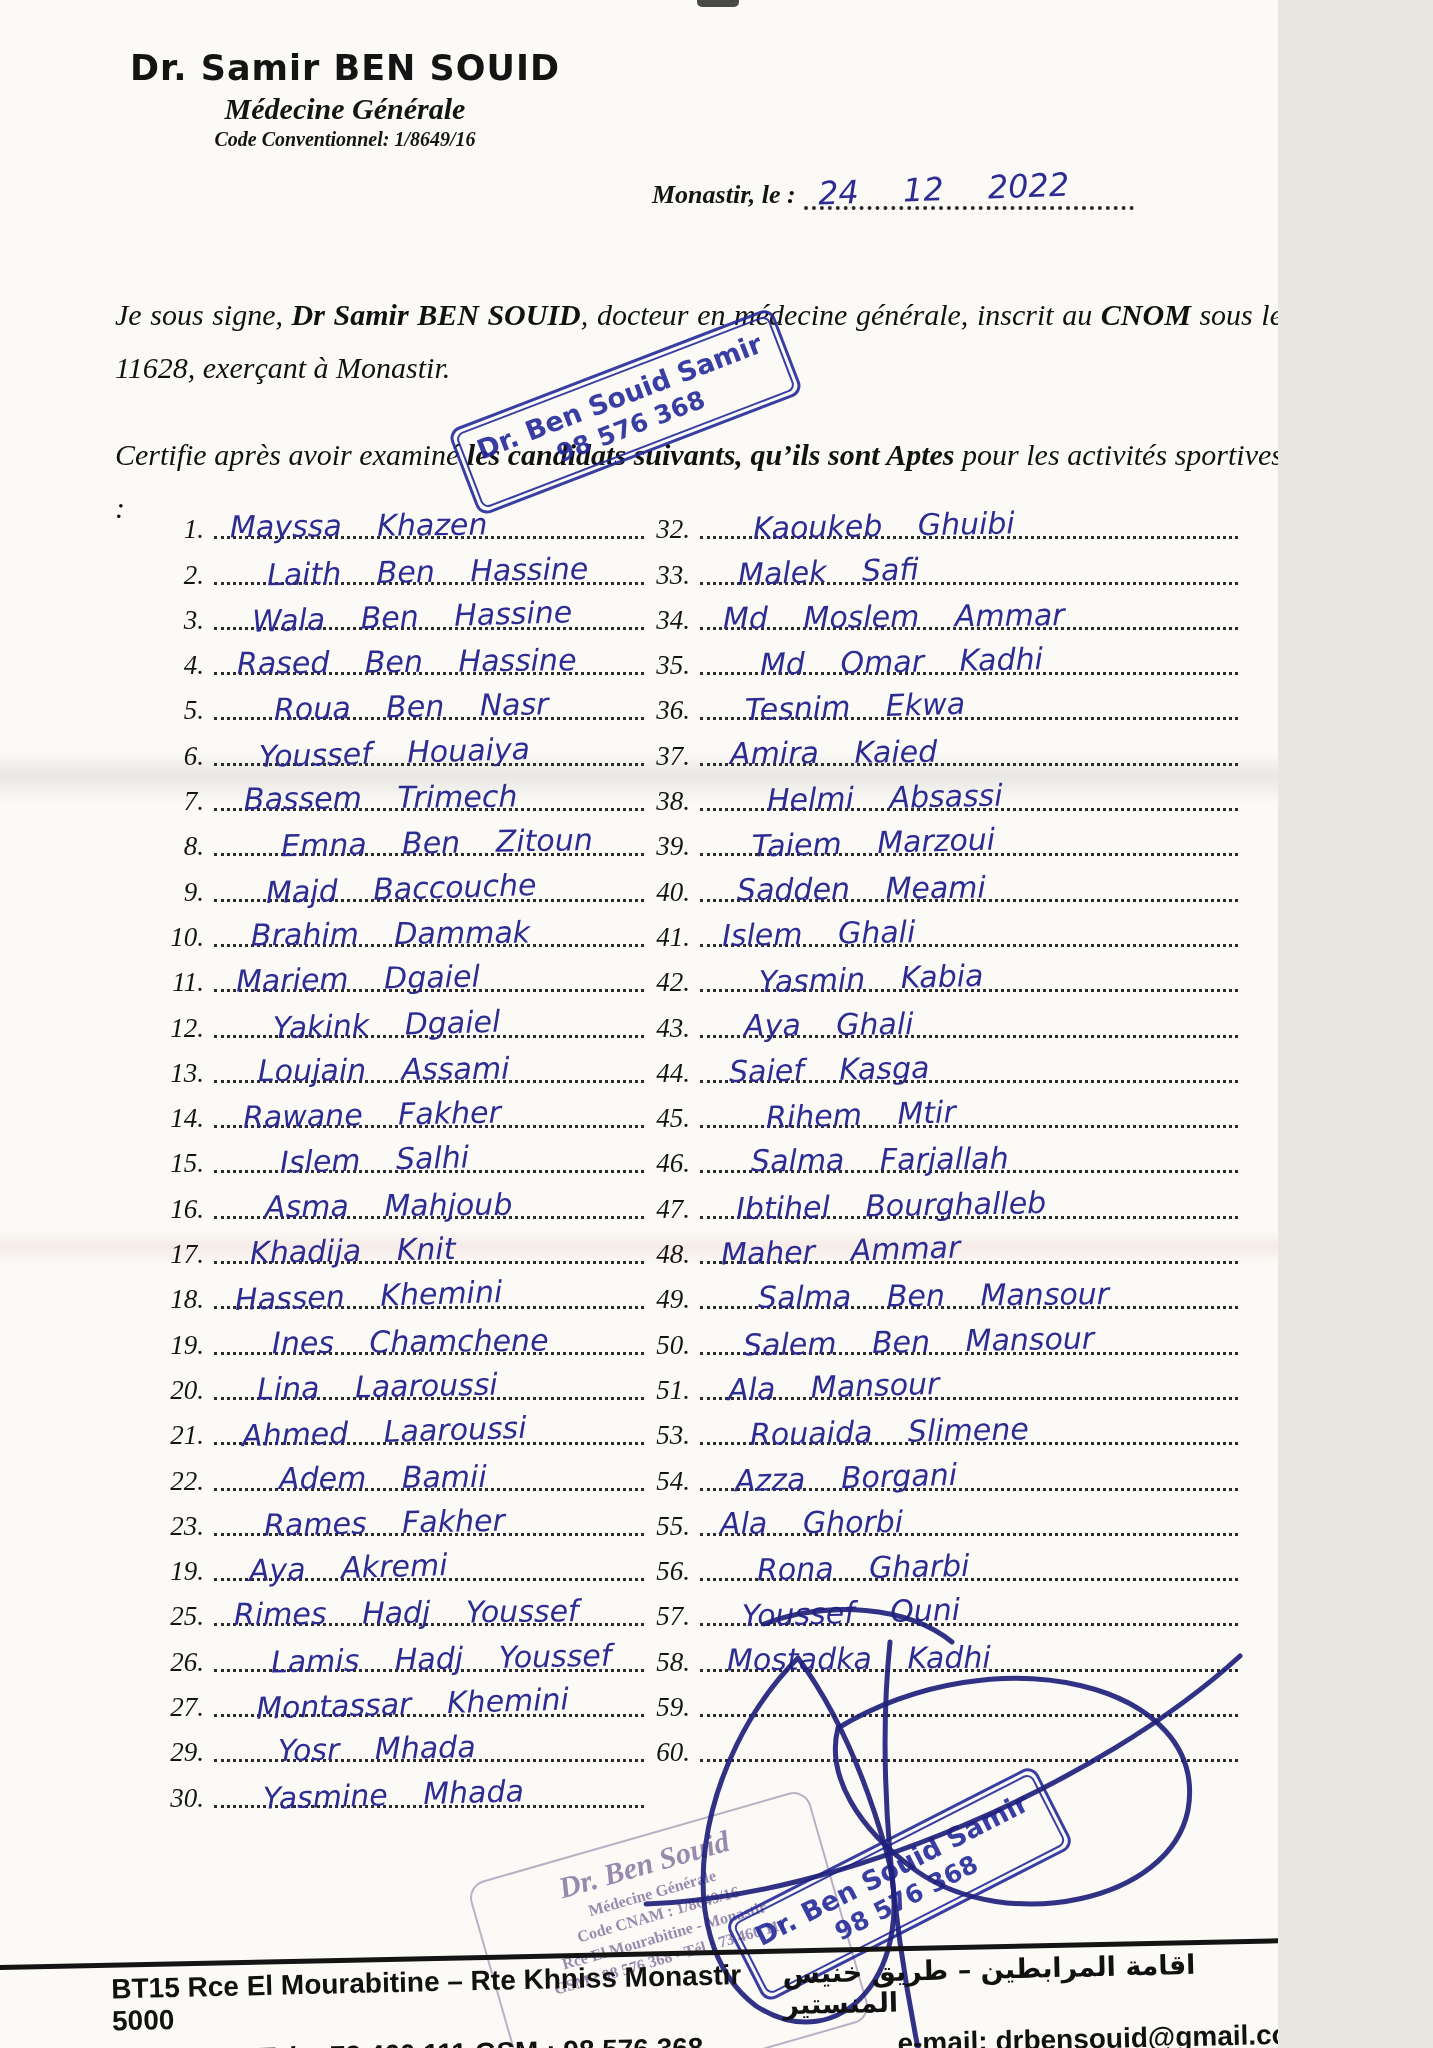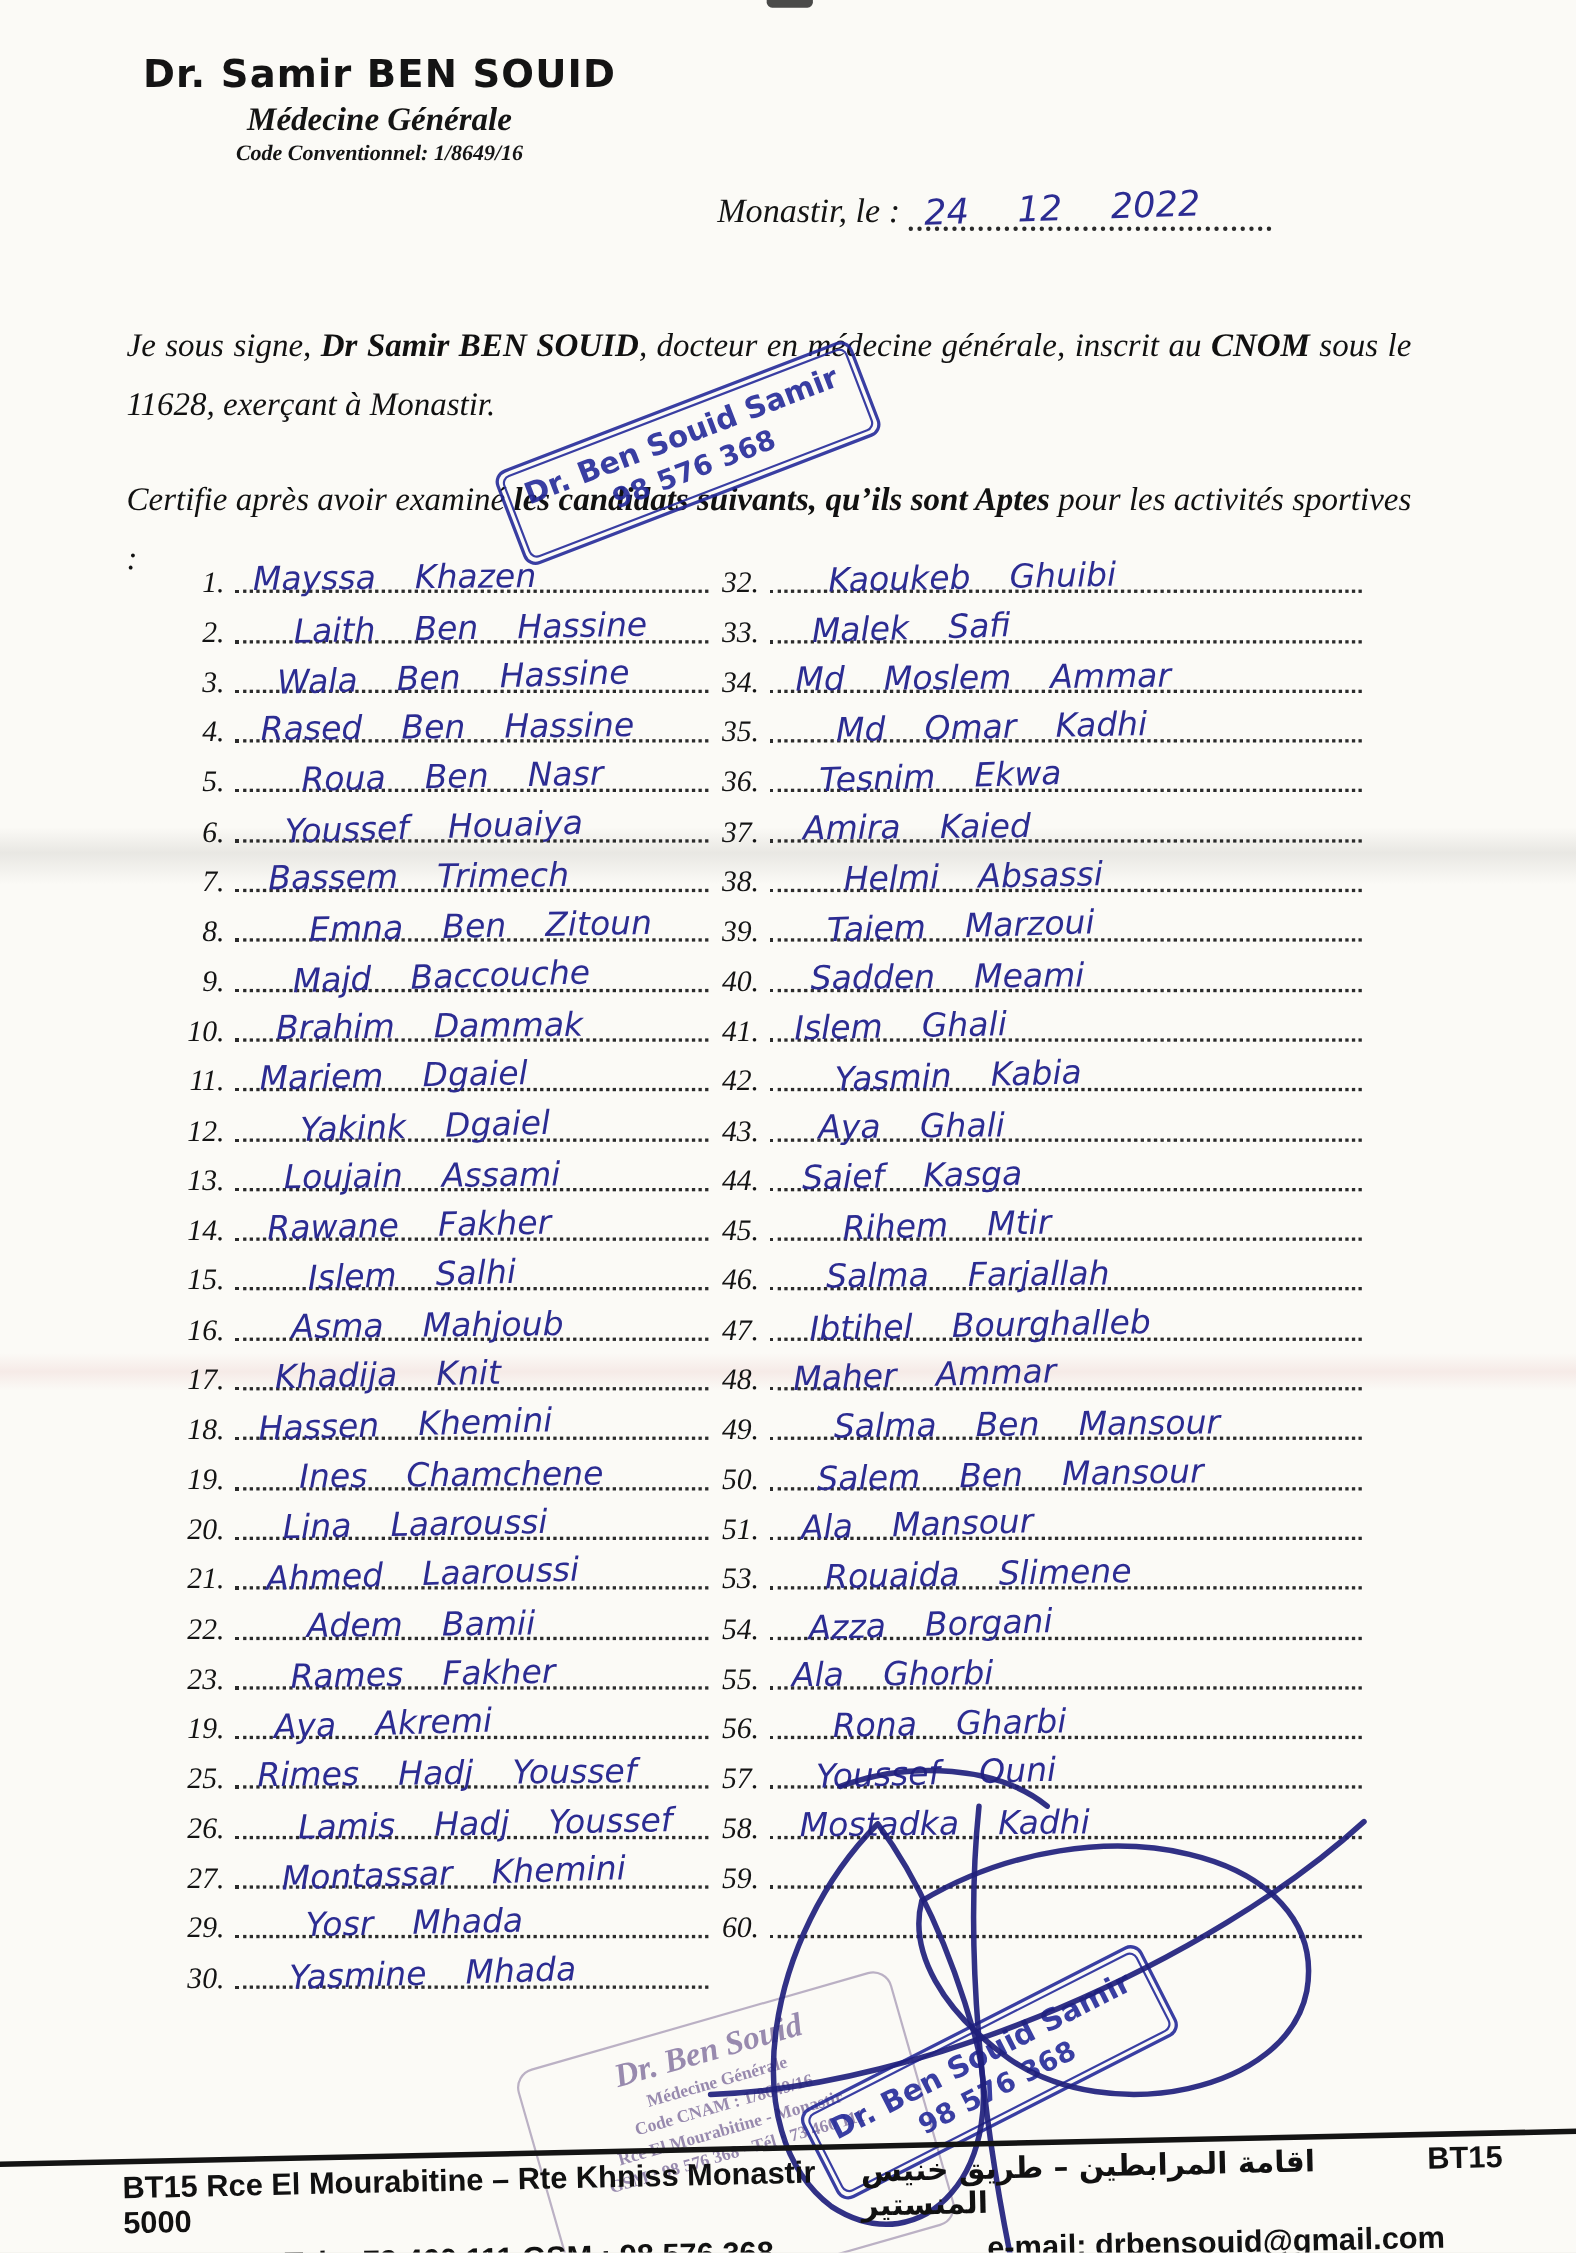--- a/index.html
+++ b/index.html
@@ -1,33 +1,33 @@
 <!DOCTYPE html>
 <html><head>
 <meta charset="utf-8">
 <style>
   html,body{margin:0;padding:0;}
   body{width:1433px;height:2048px;background:#e8e6e0;font-family:"Liberation Serif",serif;}
-  .page{position:relative;width:1433px;height:2048px;background:#fbfaf6;overflow:hidden;}
+  .page{position:relative;width:1278px;height:2048px;background:#fbfaf6;overflow:hidden;}
 
   
   .band-gray{position:absolute;left:0;top:752px;width:100%;height:52px;
     background:linear-gradient(180deg,rgba(120,118,112,0) 0%,rgba(120,118,112,.14) 45%,rgba(120,118,112,0) 100%);}
   .band-pink{position:absolute;left:0;top:1230px;width:100%;height:34px;
     background:linear-gradient(180deg,rgba(214,150,150,0) 0%,rgba(214,140,140,.14) 50%,rgba(214,150,150,0) 100%);}
   .scan-top-mark{position:absolute;left:697px;top:0;width:42px;height:7px;background:#2a2a2a;border-radius:0 0 5px 5px;opacity:.85;}
 
   
   .header{position:absolute;left:120px;top:48px;width:450px;text-align:center;color:#141414;}
   .doctor{font-family:"DejaVu Sans",sans-serif;font-weight:bold;font-size:35px;letter-spacing:1px;}
   .specialty{font-style:italic;font-size:30px;margin-top:4px;font-weight:bold;}
   .code{font-style:italic;font-size:20px;margin-top:2px;font-weight:bold;}
 
   .dateline{position:absolute;left:652px;top:168px;display:flex;align-items:flex-end;color:#141414;}
-  .date-label{font-style:italic;font-weight:normal;font-size:31px;white-space:nowrap;}
+  .date-label{font-style:italic;font-weight:bold;font-size:26px;white-space:nowrap;}
   .date-dots{position:relative;display:inline-block;width:330px;height:38px;border-bottom:4px dotted #2a2a2a;margin-left:8px;}
   .date-hand{position:absolute;left:14px;bottom:-2px;}
 
   .para{position:absolute;left:115px;width:1168px;font-style:italic;font-size:30px;line-height:1.78;color:#111;text-align:justify;}
   .para .b{font-weight:bold;}
   #intro{top:288px;}
   #certify{top:428px;}
 
   
   .col{position:absolute;top:504px;}

